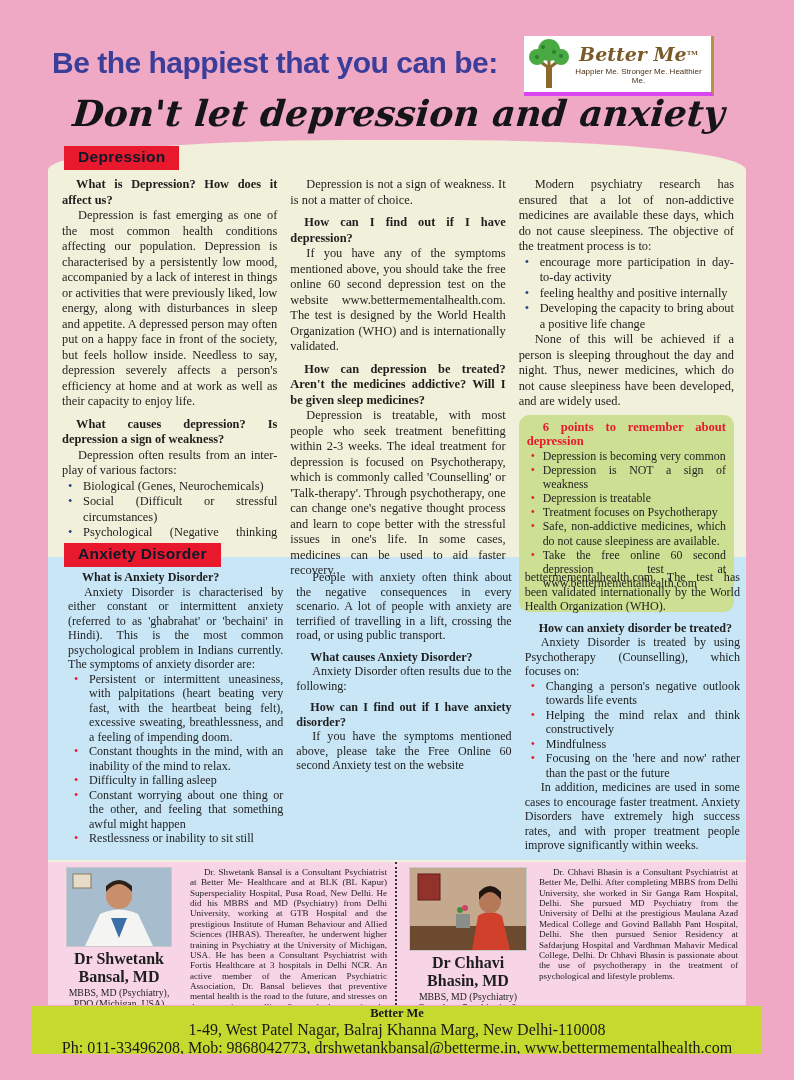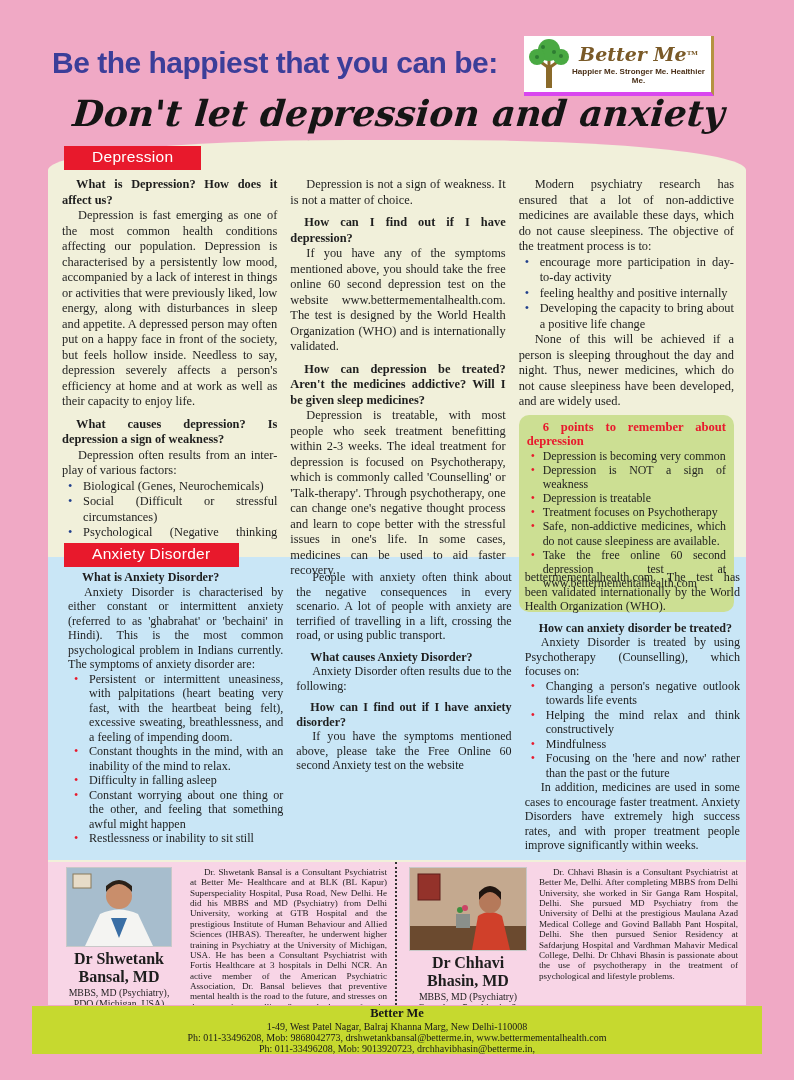--- a/index.html
+++ b/index.html
@@ -8,32 +8,32 @@
 
   
   .header-title{position:absolute;left:52px;top:46px;font-family:"Liberation Sans",sans-serif;
     font-weight:800;font-size:30px;letter-spacing:-0.5px;color:#3b3e99;}
   .logo{position:absolute;left:524px;top:36px;width:190px;height:60px;background:#fff;
     border-right:3px solid #b49341;border-bottom:4px solid #d946ef;display:flex;align-items:center;
     padding:2px 4px;box-sizing:border-box;}
   .logo-text{flex:1;text-align:center;}
   .logo-brand{font-style:italic;font-weight:700;font-size:19px;color:#7a5a28;font-family:"DejaVu Serif",serif;}
   .logo-tm{font-size:7px;vertical-align:super;color:#7a5a28;font-weight:700;}
-  .logo-tagline{font-family:"Liberation Sans",sans-serif;font-weight:700;font-size:8px;color:#4a3018;margin-top:2px;}
+  .logo-tagline{font-family:"Liberation Sans",sans-serif;font-weight:400;font-size:8px;color:#4a3018;margin-top:2px;}
   .subtitle{position:absolute;left:0;right:0;top:92px;text-align:center;font-family:"DejaVu Serif",serif;
     font-style:italic;font-weight:700;font-size:36px;color:#151515;transform:skewX(-5deg);}
 
   
   .cream{position:absolute;left:48px;top:140px;width:698px;height:865px;background:#f1f0da;
     border-radius:300px 300px 0 0 / 30px 30px 0 0;}
   .blue-panel{position:absolute;left:48px;top:557px;width:698px;height:303px;background:#c9e6f6;z-index:1;}
 
   
-  .red-label{position:absolute;background:#e8192c;color:#ffffff;font-family:"Liberation Sans",sans-serif;
-    font-weight:400;font-size:15.5px;padding:2px 28px 4px;z-index:5;letter-spacing:.3px;}
+  .red-label{position:absolute;background:#e8192c;color:#0f172a;font-family:"Liberation Sans",sans-serif;
+    font-weight:700;font-size:15.5px;padding:2px 14px 4px;z-index:5;letter-spacing:.3px;}
   #label-depression{left:64px;top:146px;}
   #label-anxiety{left:64px;top:543px;}
 
   
   .cols{position:absolute;display:flex;gap:13px;z-index:2;}
   #dep-cols{left:62px;top:177px;width:672px;height:380px;font-size:12.4px;line-height:1.25;}
   #anx-cols{left:68px;top:570px;width:672px;height:286px;font-size:12.1px;line-height:1.2;}
   .col{flex:1;min-width:0;}
   .cols p{margin:0;text-indent:16px;text-align:justify;}
   .cols p.noind{text-indent:0;}
@@ -59,21 +59,21 @@
   .doc-side{width:126px;flex:none;text-align:center;}
   .doc-photo{display:block;margin:0 auto;border:1px solid #c8c8c8;background:#fff;}
   .doc-name{font-weight:700;font-size:16px;margin-top:3px;line-height:1.15;}
   ul.doc-creds{font-size:9.8px;line-height:1.16;margin:0;padding:0;list-style:none;}
   .doc-bio{flex:1;font-size:9.1px;line-height:1.14;text-align:justify;text-indent:14px;}
 
   
   .footer{position:absolute;left:32px;top:1006px;width:730px;height:48px;background:#c6d92f;
     text-align:center;color:#181818;z-index:3;padding-top:1px;box-sizing:border-box;overflow:hidden;}
   .f-brand{font-weight:700;font-size:12.5px;line-height:1.1;}
-  .f-line{font-size:10px;line-height:1.12;}
+  .f-line{font-size:16px;line-height:1.12;}
 </style>
 </head>
 <body>
 
 <div class="page">
 
   <div class="header-title">Be the happiest that you can be:</div>
 
   <div class="logo">
     <svg width="42" height="52" viewBox="0 0 42 52">

